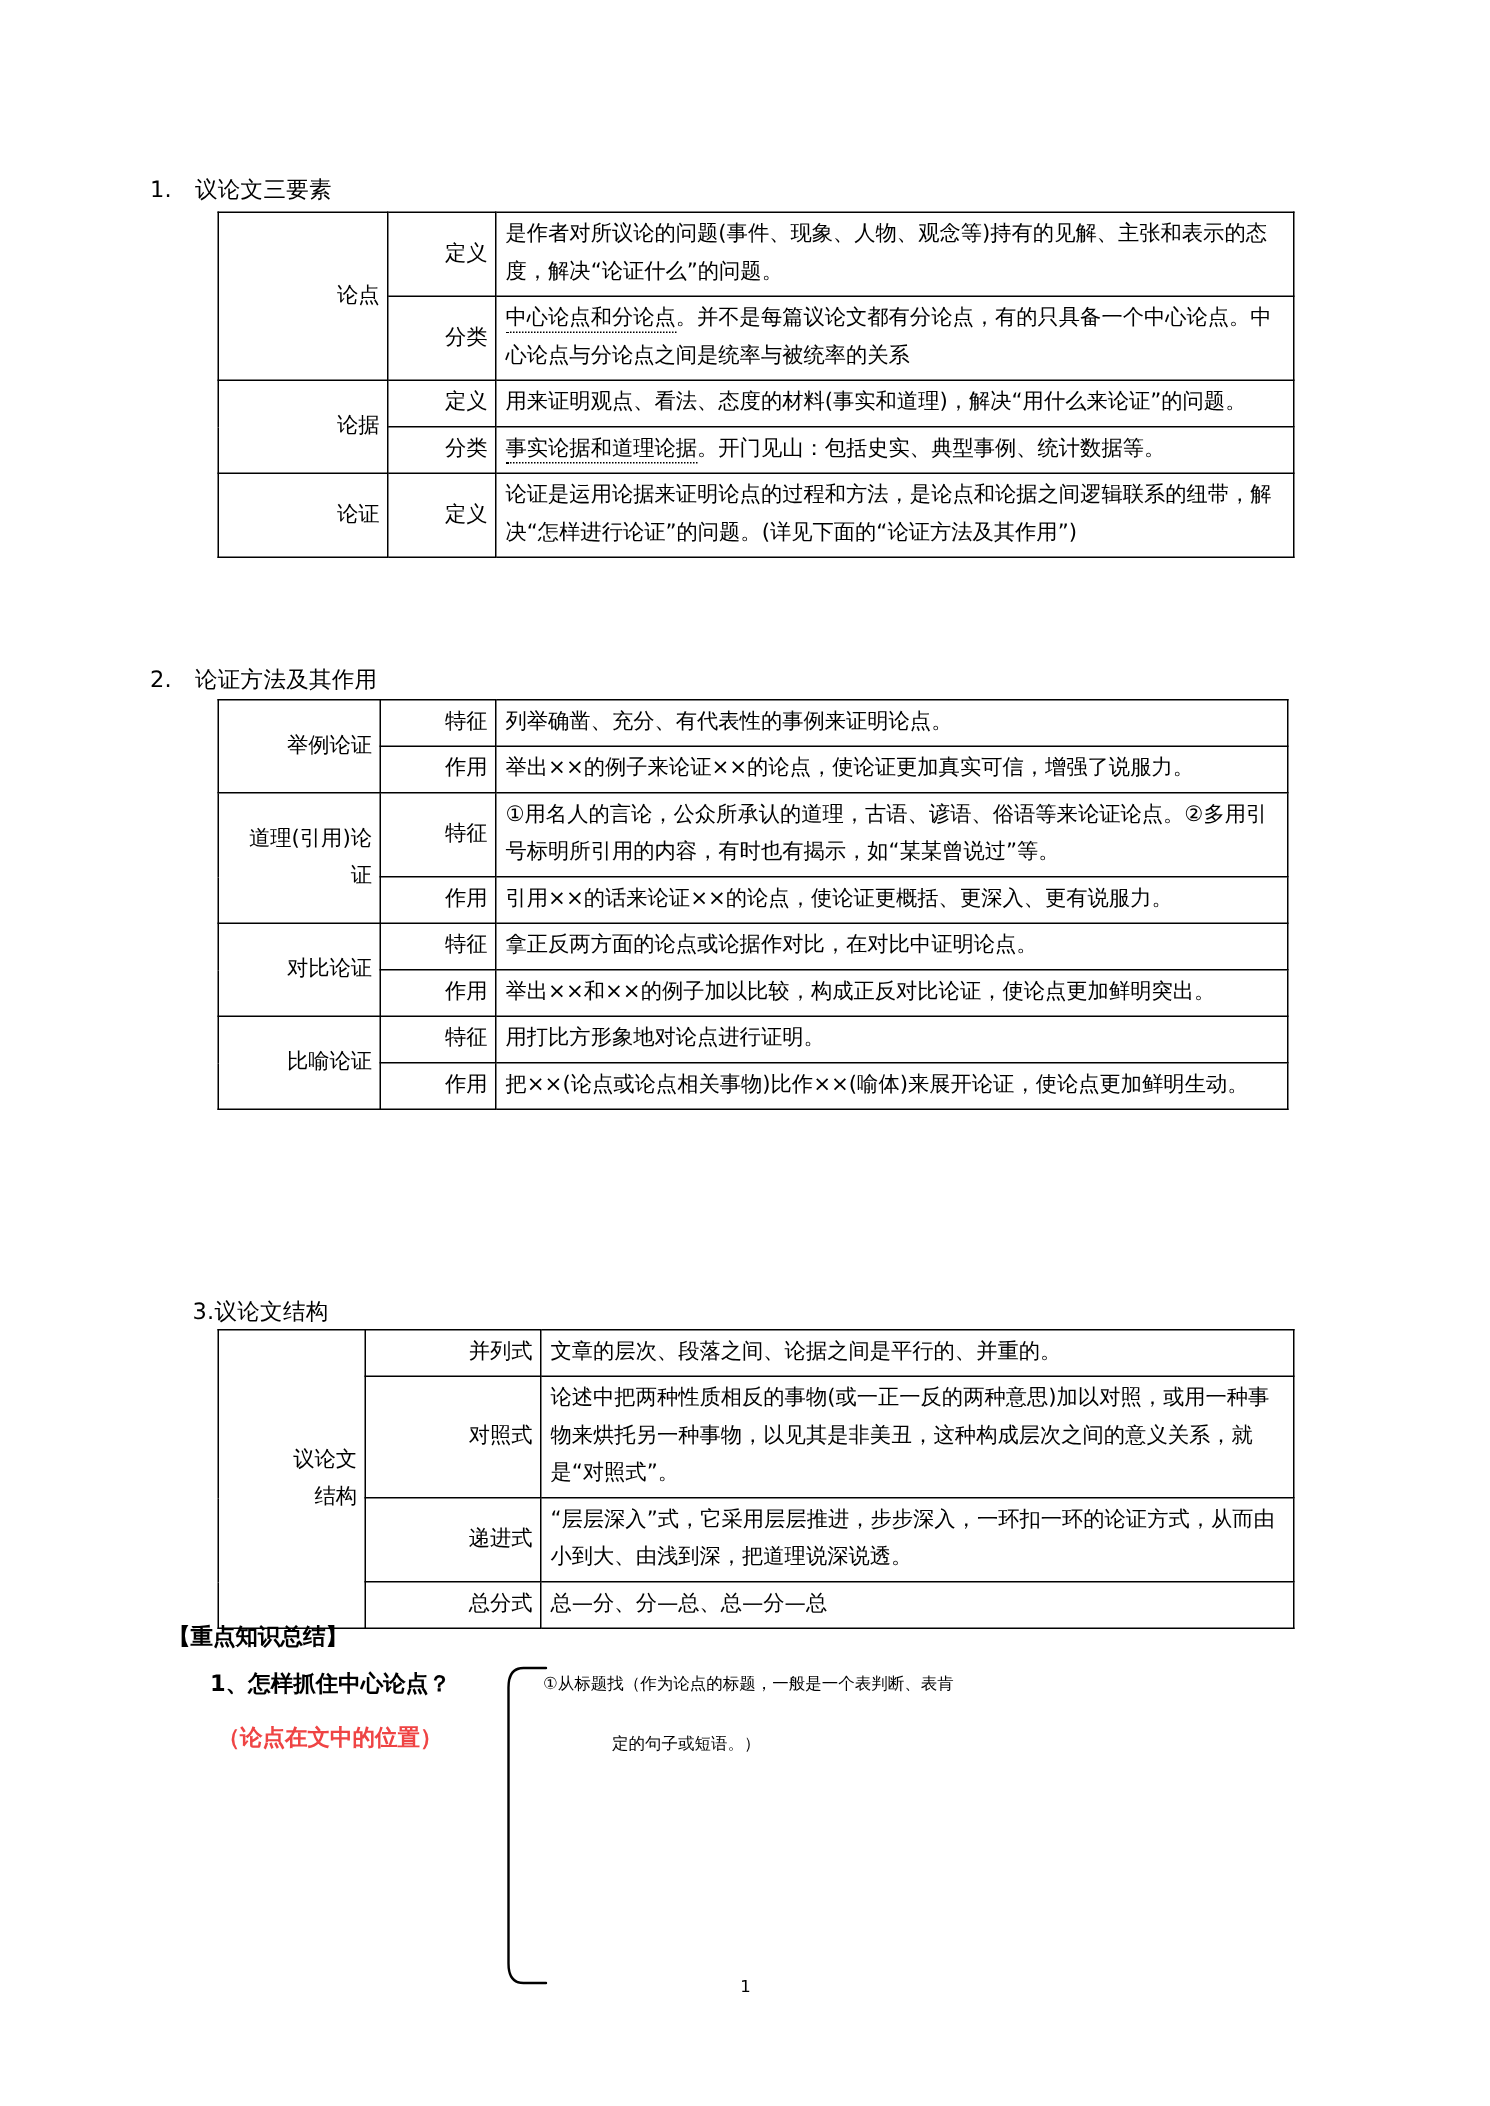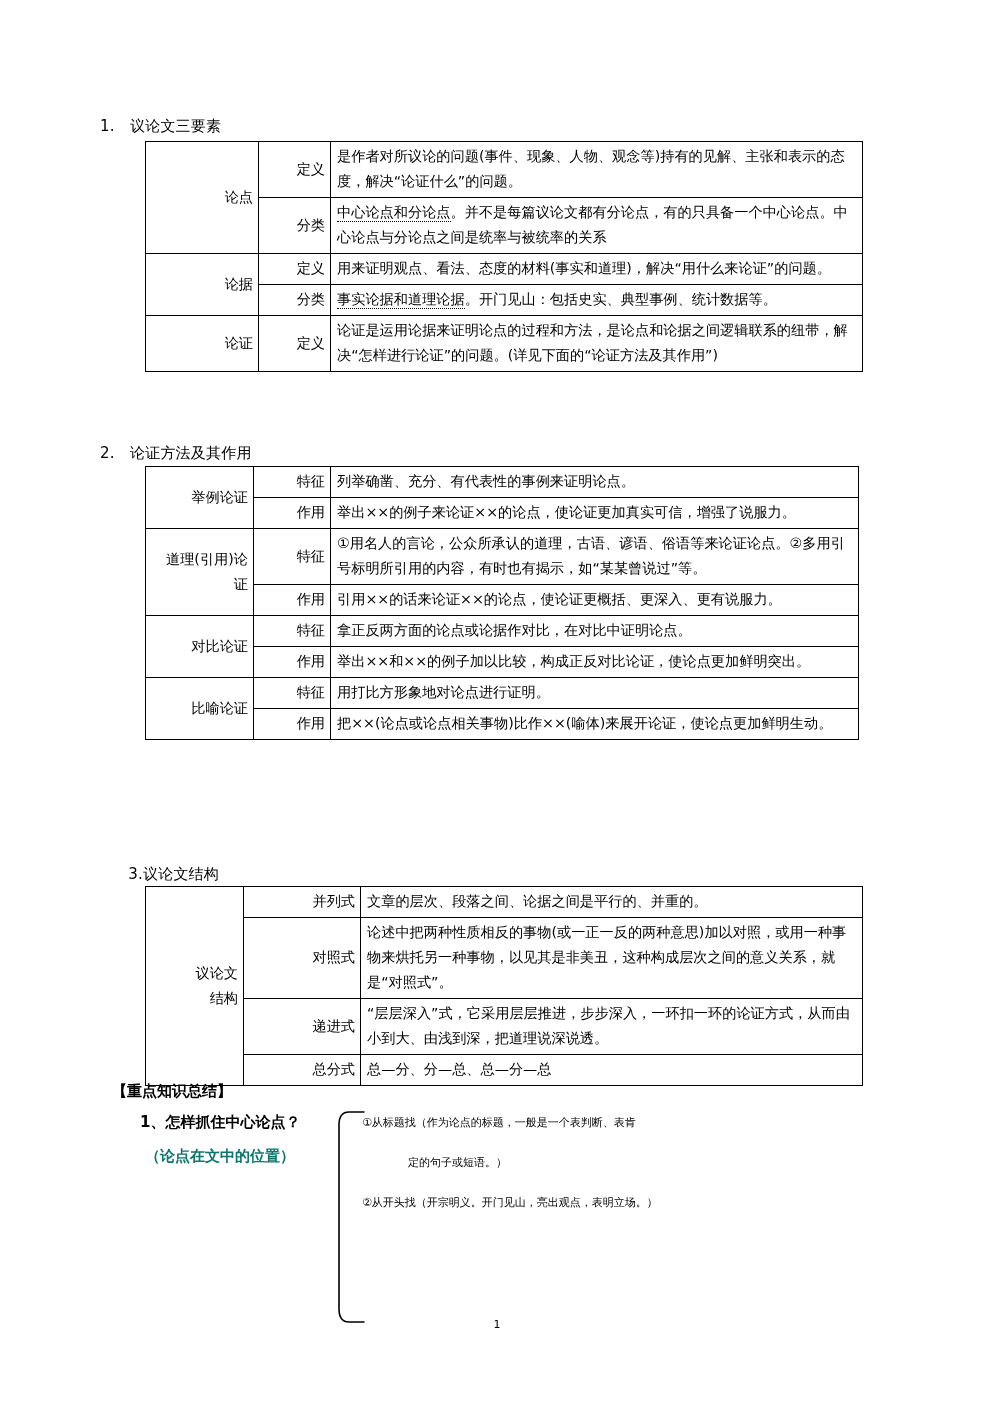--- a/index.html
+++ b/index.html
@@ -213,27 +213,26 @@
         <td class="ctr">总分式</td>
         <td class="body">总—分、分—总、总—分—总</td>
       </tr>
     </tbody>
   </table>
 
   <div class="bold-head" style="left:112px; top:1081px;">【重点知识总结】</div>
 
   <div class="bold-head" style="left:140px; top:1112px;">1、怎样抓住中心论点？</div>
 
-  <div class="red-note" style="left:145px; top:1148px; color:#0f766e;font-family:Liberation Mono, monospace;">（论点在文中的位置）</div>
+  <div class="red-note" style="left:145px; top:1148px; color:#ef4444;">（论点在文中的位置）</div>
 
   <div class="brace" style="left:334px; top:1108px;">
     <svg width="36" height="218" viewBox="0 0 36 218" xmlns="http://www.w3.org/2000/svg">
       <path d="M 30 4 L 15 4 Q 5 4 5 17 L 5 201 Q 5 214 15 214 L 30 214" fill="none" stroke="#000000" stroke-width="1.6" stroke-linecap="round"></path>
     </svg>
   </div>
 
   <div class="brace-line" style="left:362px; top:1112px;">①从标题找（作为论点的标题，一般是一个表判断、表肯</div>
   <div class="brace-line" style="left:408px; top:1152px;">定的句子或短语。）</div>
-  <div class="brace-line" style="left:362px; top:1192px;">②从开头找（开宗明义。开门见山，亮出观点，表明立场。）</div>
 
   <div class="footer-num" style="left:477px; top:1318px;">1</div>
 
 </div>
 
 </body></html>

